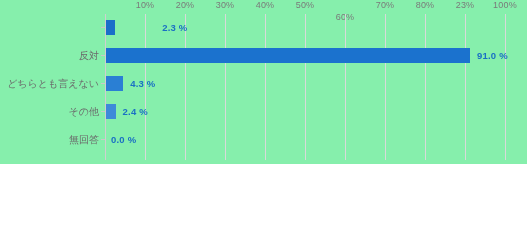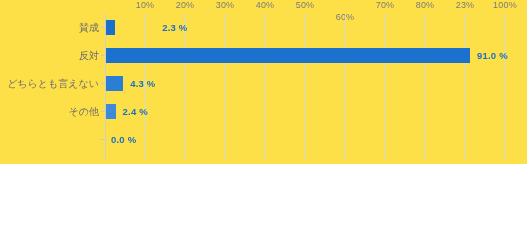--- a/index.html
+++ b/index.html
@@ -9,21 +9,21 @@
   }
   body {
     font-family: "Liberation Sans", "DejaVu Sans", sans-serif;
     -webkit-font-smoothing: antialiased;
   }
 
   #chart-root {
     position: relative;
     width: 527px;
     height: 164px;
-    background: #fde047;
+    background: #86efac;
     overflow: hidden;
   }
 
   .gridline {
     position: absolute;
     top: 0;
     bottom: 0;
     width: 1px;
     background: #d9d9d9;
   }
@@ -141,21 +141,20 @@
       <div class="gridline" style="left: 385px; top: 14px; height: 146px;"></div>
       <div class="gridline" style="left: 425px; top: 14px; height: 146px;"></div>
       <div class="gridline" style="left: 465px; top: 14px; height: 146px;"></div>
       <div class="gridline" style="left: 505px; top: 14px; height: 146px;"></div>
     </div>
 
   <div class="value-axis-line"></div>
 
   <div id="rows">
       <div class="row" style="top: 14px;">
-        <div class="cat-label-box">賛成</div>
         <div class="cat-tick" style="top: 13px;"></div>
         <div class="bar" style="width: 9.2px; background: rgb(26, 111, 201);"></div>
         <div class="bar-value" style="left: 122.2px; color: rgb(26, 111, 196); margin-left: 40px;">2.3 %</div>
       </div>
       <div class="row" style="top: 42px;">
         <div class="cat-label-box">反対</div>
         <div class="cat-tick" style="top: 13px;"></div>
         <div class="bar" style="width: 364px; background: rgb(27, 114, 206);"></div>
         <div class="bar-value" style="left: 477px; color: rgb(26, 111, 196);">91.0 %</div>
       </div>
@@ -165,18 +164,19 @@
         <div class="bar" style="width: 17.2px; background: rgb(42, 127, 212);"></div>
         <div class="bar-value" style="left: 130.2px; color: rgb(26, 111, 196);">4.3 %</div>
       </div>
       <div class="row" style="top: 98px; padding-left: 20px;">
         <div class="cat-label-box">その他</div>
         <div class="cat-tick" style="top: 13px;"></div>
         <div class="bar" style="width: 9.6px; background: rgb(61, 138, 217);"></div>
         <div class="bar-value" style="left: 122.6px; color: rgb(26, 111, 196);">2.4 %</div>
       </div>
       <div class="row" style="top: 126px;">
+        <div class="cat-label-box">無回答</div>
         <div class="cat-tick" style="top: 13px;"></div>
         <div class="bar-value" style="left: 111px; color: rgb(26, 111, 196);">0.0 %</div>
       </div>
     </div>
 
 </div>
 
 </body></html>

